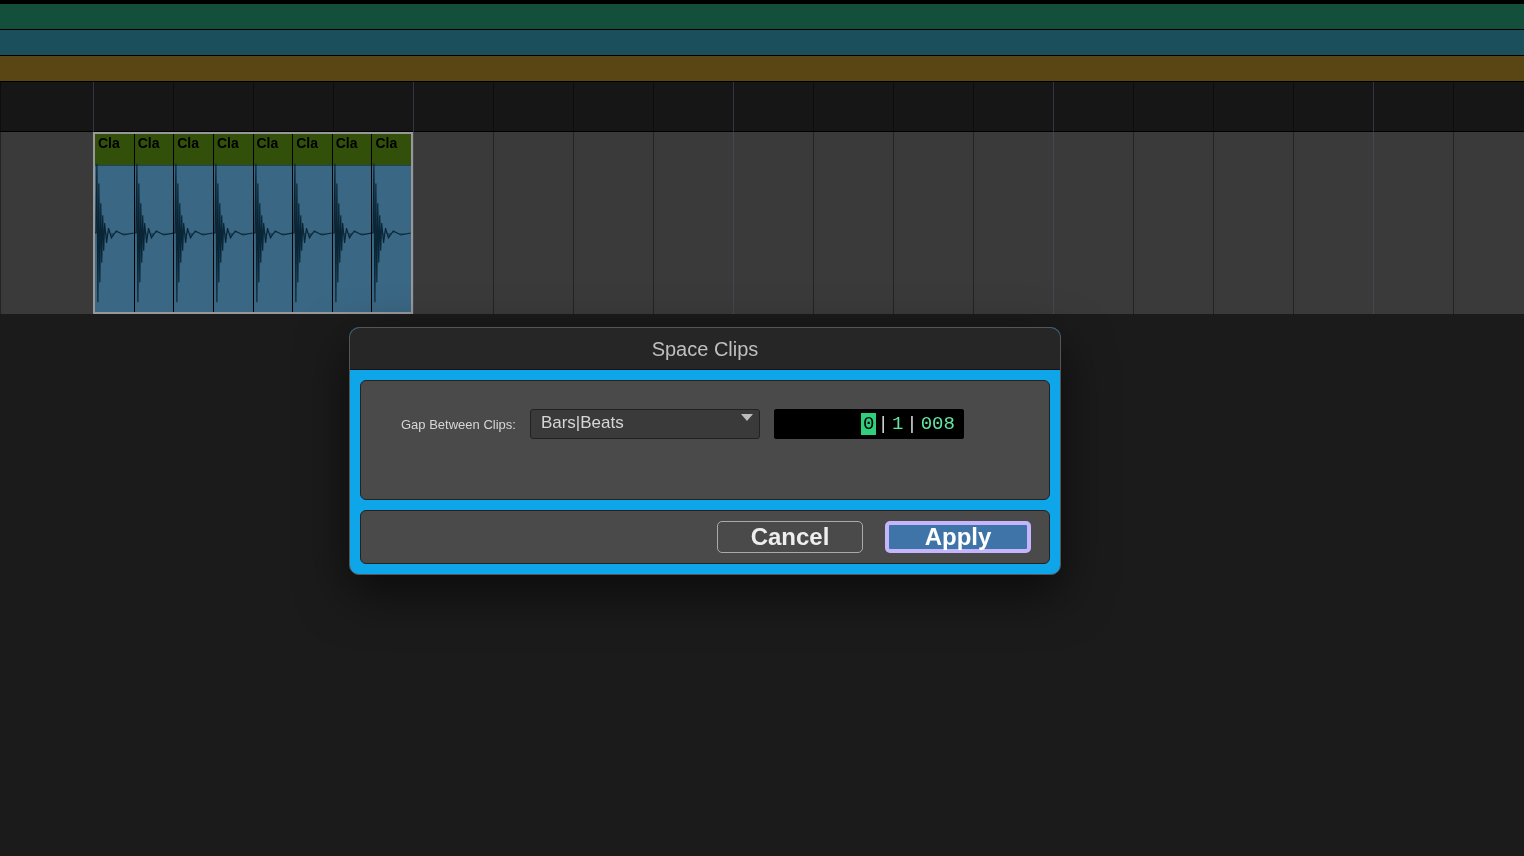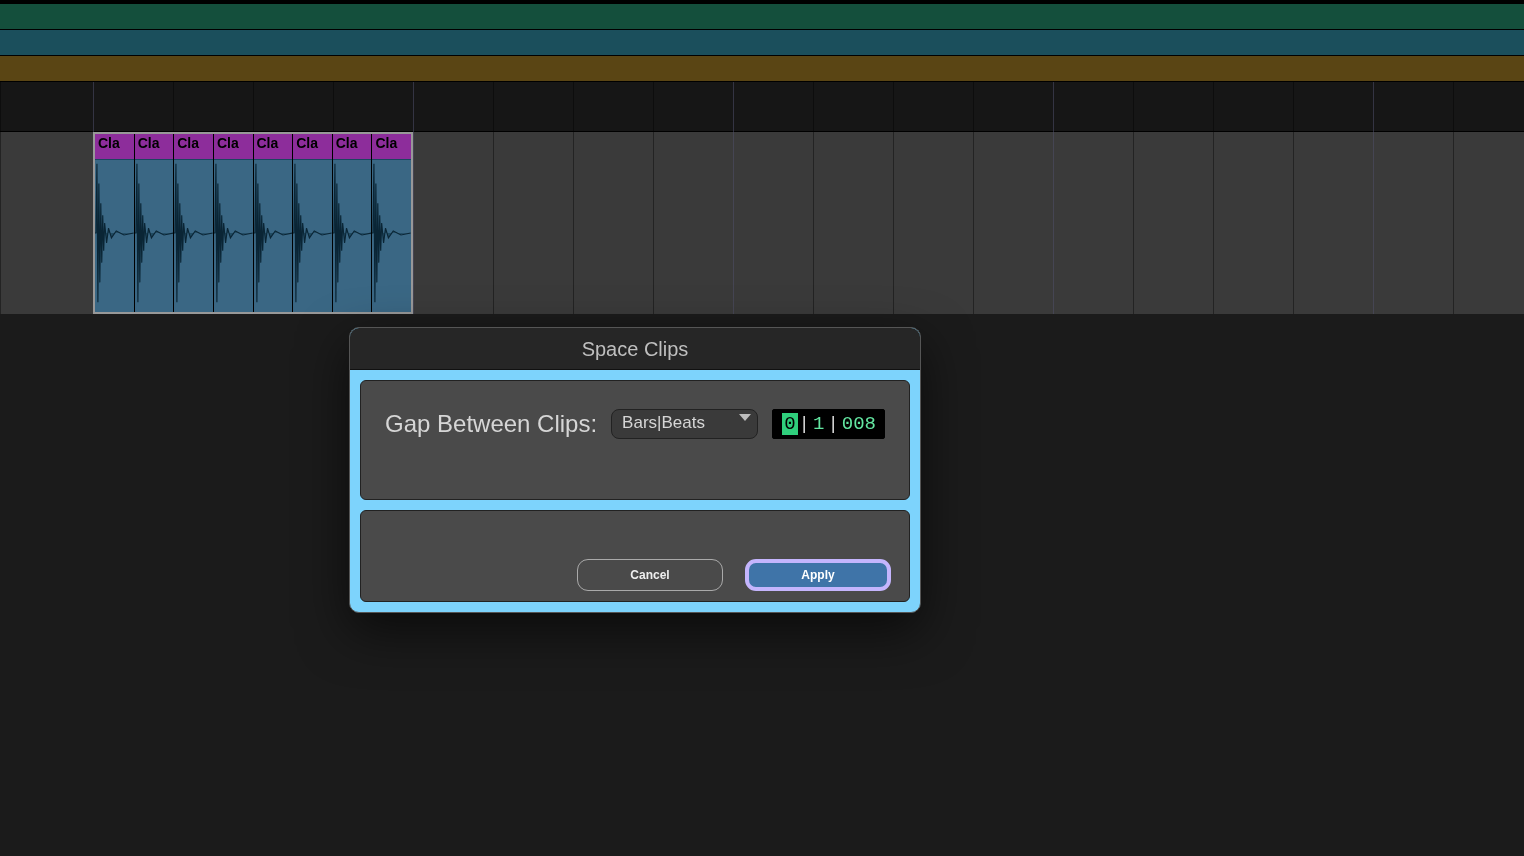--- a/index.html
+++ b/index.html
@@ -52,22 +52,22 @@
   }
   .clip {
     flex: 1 1 0;
     background: #5a9fcb;
     border-right: 1px solid #000;
     position: relative;
     overflow: hidden;
   }
   .clip:last-child { border-right: none; }
   .clip-header {
-    height: 26px;
-    background: #d946ef;
+    height: 32px;
+    background: #4d7c0f;
     color: #000;
     font-size: 14px;
     font-weight: 700;
     padding: 1px 2px 0 3px;
     white-space: nowrap;
     overflow: hidden;
     border-bottom: 1px solid #2a6c94;
   }
   .clip svg { position: absolute; top: 20px; left: 0; width: 100%; height: calc(100% - 20px); }
 
@@ -75,22 +75,22 @@
   .dark-overlay {
     position: absolute; inset: 0;
     background: rgba(0,0,0,0.35);
     pointer-events: none;
   }
 
   
   .dialog {
     position: absolute;
     left: 349px; top: 327px;
-    width: 572px;
-    background: #7dd3fc;
+    width: 712px;
+    background: #0ea5e9;
     border: 1px solid #555;
     border-radius: 10px;
     box-shadow: 0 18px 50px rgba(0,0,0,0.6);
     overflow: hidden;
   }
   .dialog-title {
     text-align: center;
     color: #bfbfbf;
     font-size: 20px;
     padding: 10px 0 8px;
@@ -102,30 +102,31 @@
     background: #4a4a4a;
     border: 1px solid #222;
     border-radius: 6px;
     padding: 28px 24px 60px 24px;
     display: flex;
     align-items: center;
     gap: 14px;
   }
   .field-label {
     color: #d6d6d6;
-    font-size: 24px;
+    font-size: 13px;
     white-space: nowrap;
+    margin-left: 16px;
   }
   .dropdown {
     position: relative;
     width: 230px;
     height: 30px;
     background: #3a3a3a;
     border: 1px solid #222;
-    border-radius: 8px;
+    border-radius: 3px;
     color: #d6d6d6;
     font-size: 17px;
     padding: 3px 26px 0 10px;
     cursor: pointer;
   }
   .dropdown .chevron {
     position: absolute; right: 6px; top: 4px;
     width: 0; height: 0;
     border-left: 6px solid transparent;
     border-right: 6px solid transparent;
@@ -154,25 +155,25 @@
     background: #4a4a4a;
     border: 1px solid #222;
     border-radius: 6px;
     padding: 10px 18px;
     display: flex;
     justify-content: flex-end;
     gap: 22px;
   }
   .btn {
     width: 146px; height: 32px;
-    border-radius: 11px;
-    font-size: 12px;
+    border-radius: 5px;
+    font-size: 24px;
     font-weight: 600;
     cursor: pointer;
-    display: flex; align-items: center; justify-content: center; margin-top: 38px;
+    display: flex; align-items: center; justify-content: center;
   }
   .btn-cancel {
     background: #4a4a4a;
     border: 1px solid #aaa;
     color: #eee;
   }
   .btn-apply {
     background: #3f74a8;
     border: 4px solid #c4b5fd;
     color: #fff;

